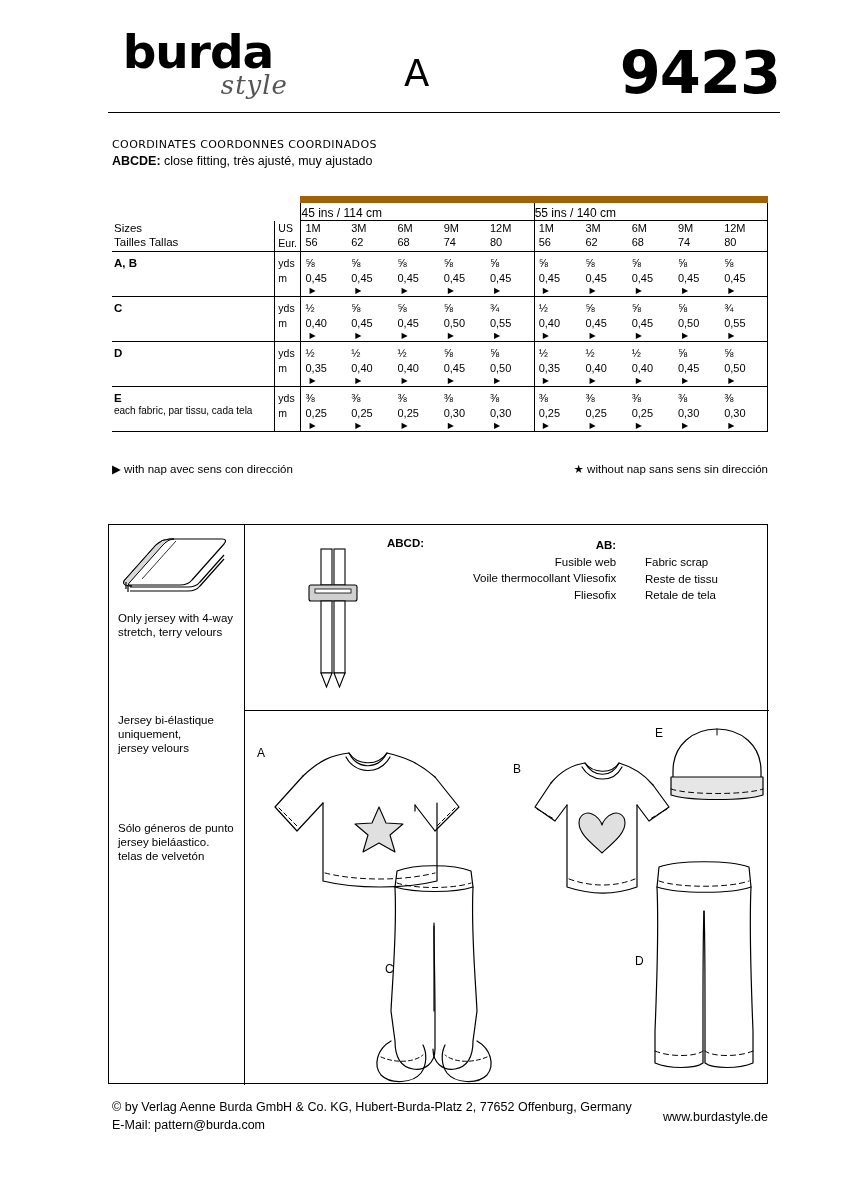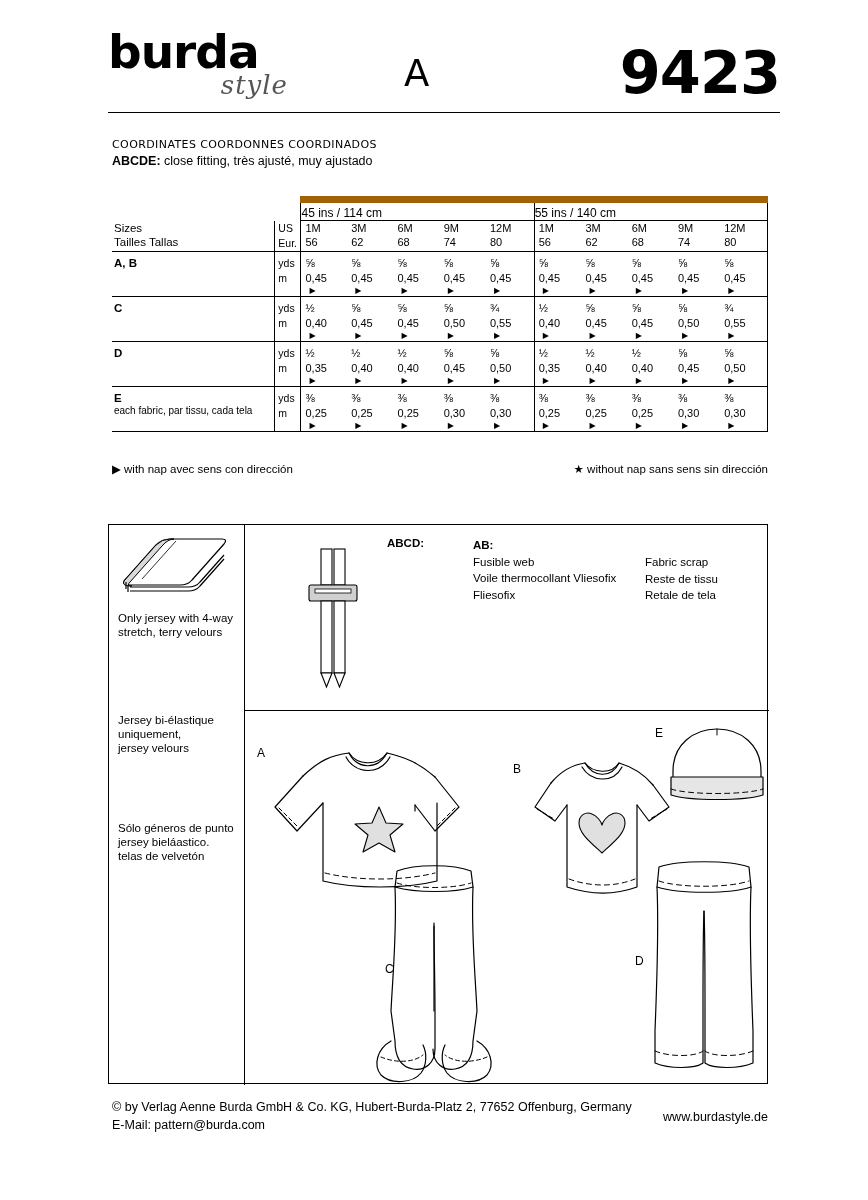--- a/index.html
+++ b/index.html
@@ -26,20 +26,21 @@
   }
   .brand {
     position: absolute; left: 0; top: 0;
   }
   .brand-burda {
     font-family: "DejaVu Sans", sans-serif;
     font-weight: bold;
     font-size: 47px;
     letter-spacing: -1px;
     line-height: 48px;
+    text-align: center;
   }
   .brand-style {
     font-family: "DejaVu Serif", serif;
     font-style: italic;
     font-size: 26px;
     color: #555;
     text-align: right;
     width: 180px;
     margin-top: -6px;
     letter-spacing: 1px;
@@ -170,21 +171,21 @@
   }
   .notions-label {
     position: absolute; left: 142px; top: 12px;
     font-size: 11.5px; font-weight: bold;
   }
   .notions-ab {
     position: absolute; left: 228px; top: 12px;
     font-size: 11.5px;
   }
   .notions-ab b { font-weight: bold; }
-  .notions-ab div { line-height: 16.5px; }
+  .notions-ab div { line-height: 16.5px; text-align: right; }
   .notions-right {
     position: absolute; left: 400px; top: 29px;
     font-size: 11.5px;
   }
   .notions-right div { line-height: 16.5px; }
 
   .garments {
     position: absolute;
     left: 136px; top: 186px; width: 524px; height: 373px;
   }

